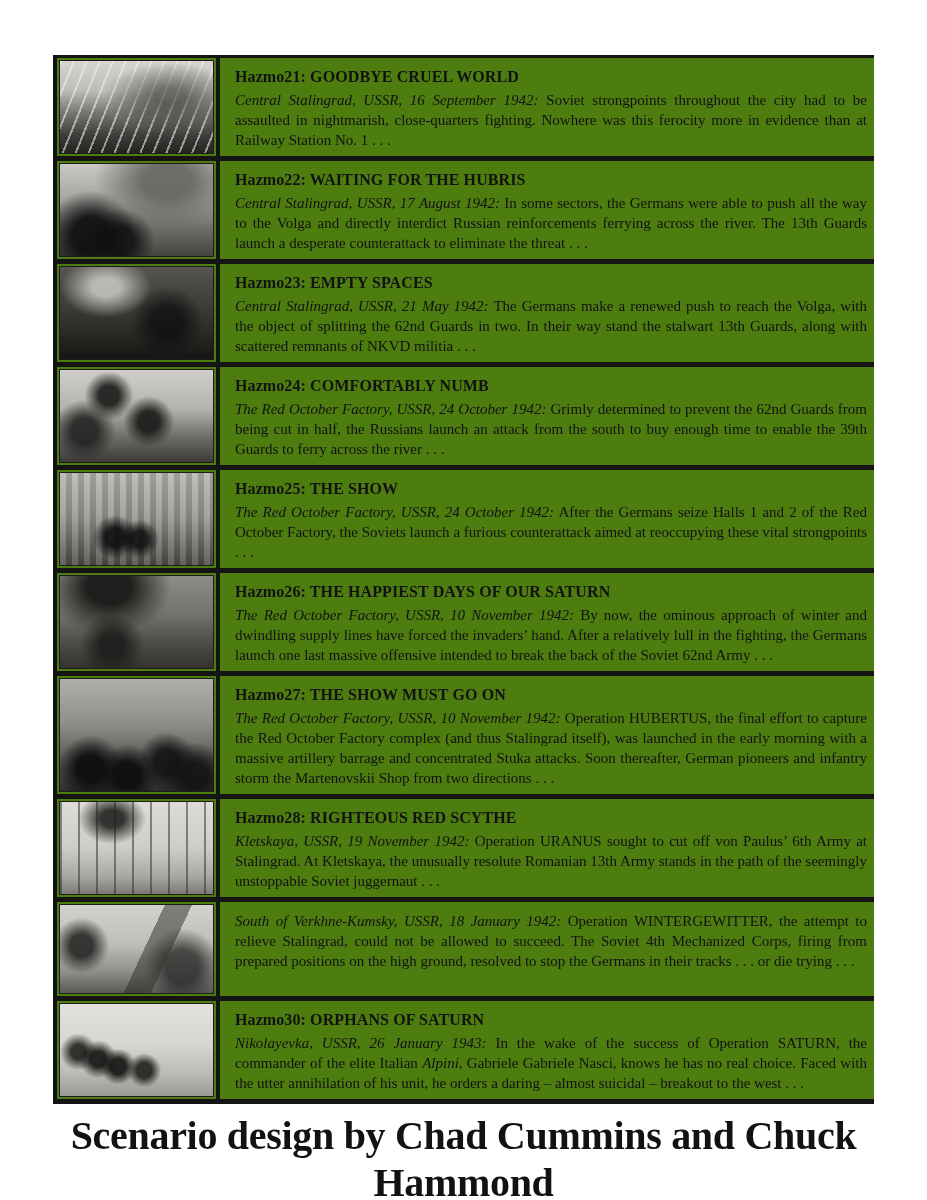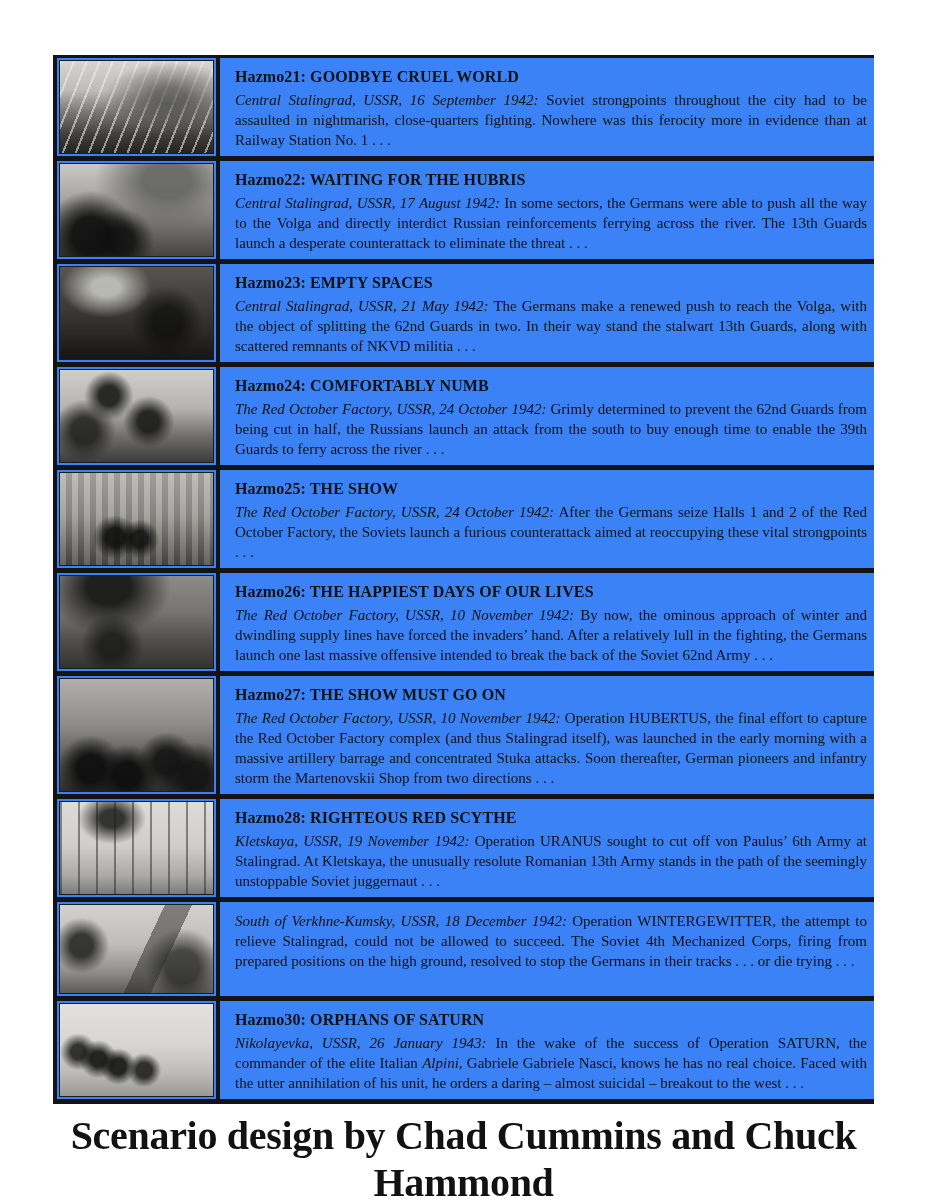--- a/index.html
+++ b/index.html
@@ -17,21 +17,21 @@
     left: 53px; top: 55px;
     width: 821px;
     border-top: 3px solid #141414;
     border-left: 4px solid #141414;
   }
   .row {
     display: flex;
     align-items: stretch;
     border-bottom: 5px solid #141414;
     min-height: 98px;
-    background: #3b82f6;
+    background: #4d7c0f;
   }
   .photo-cell {
     flex: 0 0 163px;
     width: 163px;
     border-right: 4px solid #141414;
     padding: 2px 2px;
     display: flex;
   }
   .photo {
     flex: 1;
@@ -169,21 +169,21 @@
       <h3 class="scenario-title">Hazmo25: THE SHOW</h3>
       <p class="scenario-desc"><i>The Red October Factory, USSR, 24 October 1942:</i><span> After the Germans seize Halls 1 and 2 of the Red October Factory, the Soviets launch a furious counterattack aimed at reoccupying these vital strongpoints . . .</span></p>
     </div>
   </div>
 
   <div class="row">
     <div class="photo-cell">
       <div class="photo p6" aria-label="burning-building-photo"></div>
     </div>
     <div class="text-cell">
-      <h3 class="scenario-title">Hazmo26: THE HAPPIEST DAYS OF OUR LIVES</h3>
+      <h3 class="scenario-title">Hazmo26: THE HAPPIEST DAYS OF OUR SATURN</h3>
       <p class="scenario-desc"><i>The Red October Factory, USSR, 10 November 1942:</i><span> By now, the ominous approach of winter and dwindling supply lines have forced the invaders’ hand. After a relatively lull in the fighting, the Germans launch one last massive offensive intended to break the back of the Soviet 62nd Army . . .</span></p>
     </div>
   </div>
 
   <div class="row">
     <div class="photo-cell">
       <div class="photo p7" aria-label="german-troops-column-photo"></div>
     </div>
     <div class="text-cell">
       <h3 class="scenario-title">Hazmo27: THE SHOW MUST GO ON</h3>
@@ -199,21 +199,21 @@
       <h3 class="scenario-title">Hazmo28: RIGHTEOUS RED SCYTHE</h3>
       <p class="scenario-desc"><i>Kletskaya, USSR, 19 November 1942:</i><span> Operation URANUS sought to cut off von Paulus’ 6th Army at Stalingrad. At Kletskaya, the unusually resolute Romanian 13th Army stands in the path of the seemingly unstoppable Soviet juggernaut . . .</span></p>
     </div>
   </div>
 
   <div class="row">
     <div class="photo-cell">
       <div class="photo p9" aria-label="winter-position-photo"></div>
     </div>
     <div class="text-cell">
-      <p class="scenario-desc"><i>South of Verkhne-Kumsky, USSR, 18 December 1942:</i><span> Operation WINTERGEWITTER, the attempt to relieve Stalingrad, could not be allowed to succeed. The Soviet 4th Mechanized Corps, firing from prepared positions on the high ground, resolved to stop the Germans in their tracks . . . or die trying . . .</span></p>
+      <p class="scenario-desc"><i>South of Verkhne-Kumsky, USSR, 18 January 1942:</i><span> Operation WINTERGEWITTER, the attempt to relieve Stalingrad, could not be allowed to succeed. The Soviet 4th Mechanized Corps, firing from prepared positions on the high ground, resolved to stop the Germans in their tracks . . . or die trying . . .</span></p>
     </div>
   </div>
 
   <div class="row">
     <div class="photo-cell">
       <div class="photo p10" aria-label="winter-retreat-column-photo"></div>
     </div>
     <div class="text-cell">
       <h3 class="scenario-title">Hazmo30: ORPHANS OF SATURN</h3>
       <p class="scenario-desc"><i>Nikolayevka, USSR, 26 January 1943:</i><span> In the wake of the success of Operation SATURN, the commander of the elite Italian </span><i>Alpini</i><span>, Gabriele Gabriele Nasci, knows he has no real choice. Faced with the utter annihilation of his unit, he orders a daring – almost suicidal – breakout to the west . . .</span></p>

